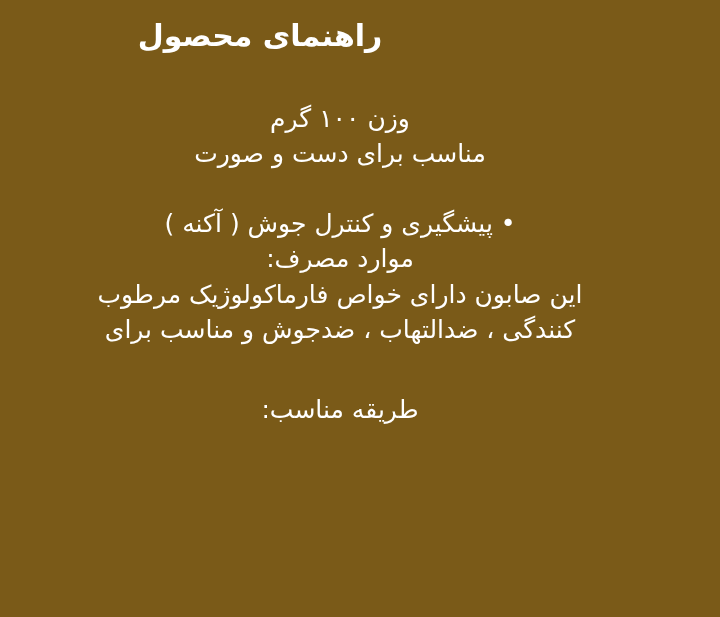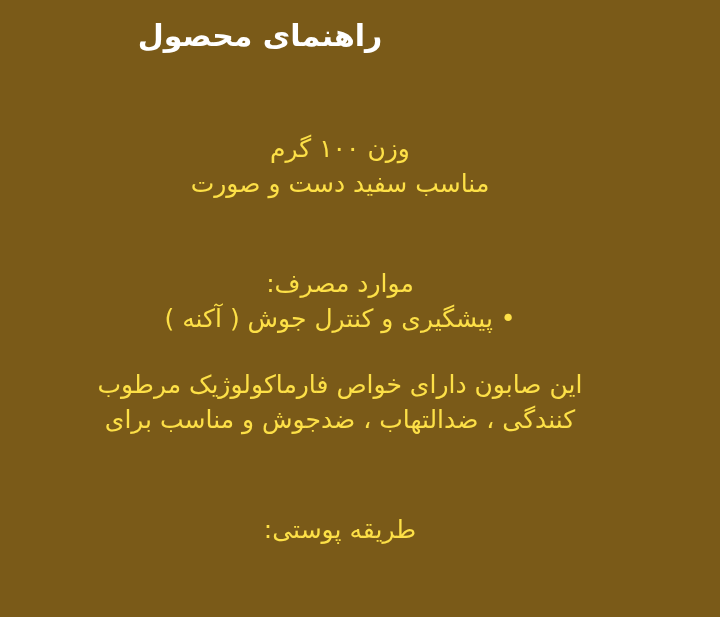--- a/index.html
+++ b/index.html
@@ -30,53 +30,52 @@
     line-height: 1.35;
     margin: 8px 0 0 0;
     padding-right: 200px;
     color: #ffffff;
     white-space: nowrap;
   }
   .block {
     text-align: center;
     font-size: 25px;
     line-height: 1.42;
-    color: #fde047;
+    color: #ffffff;
     padding-right: 40px;
-    margin-top: 30px;
   }
   .spacer-lg { height: 44px; }
   .spacer-md { height: 34px; }
   .line { display: block; white-space: nowrap; }
 </style>
 </head>
 <body>
 
 <div class="page">
 
   <div class="title">راهنمای محصول</div>
 
   <div class="spacer-lg"></div>
 
   <div class="block">
     <span class="line">وزن ۱۰۰ گرم</span>
-    <span class="line">مناسب سفید دست و صورت</span>
+    <span class="line">مناسب برای دست و صورت</span>
   </div>
 
   <div class="spacer-md"></div>
 
   <div class="block">
+    <span class="line">• پیشگیری و کنترل جوش ( آکنه )</span>
     <span class="line">موارد مصرف:</span>
-    <span class="line">• پیشگیری و کنترل جوش ( آکنه )</span>
   </div>
 
   <div class="block">
     <span class="line">این صابون دارای خواص فارماکولوژیک مرطوب</span>
     <span class="line">کنندگی ، ضدالتهاب ، ضدجوش و مناسب برای</span>
   </div>
 
   <div class="spacer-lg"></div>
 
   <div class="block">
-    <span class="line">طریقه پوستی:</span>
+    <span class="line">طریقه مناسب:</span>
   </div>
 
 </div>
 
 </body></html>

